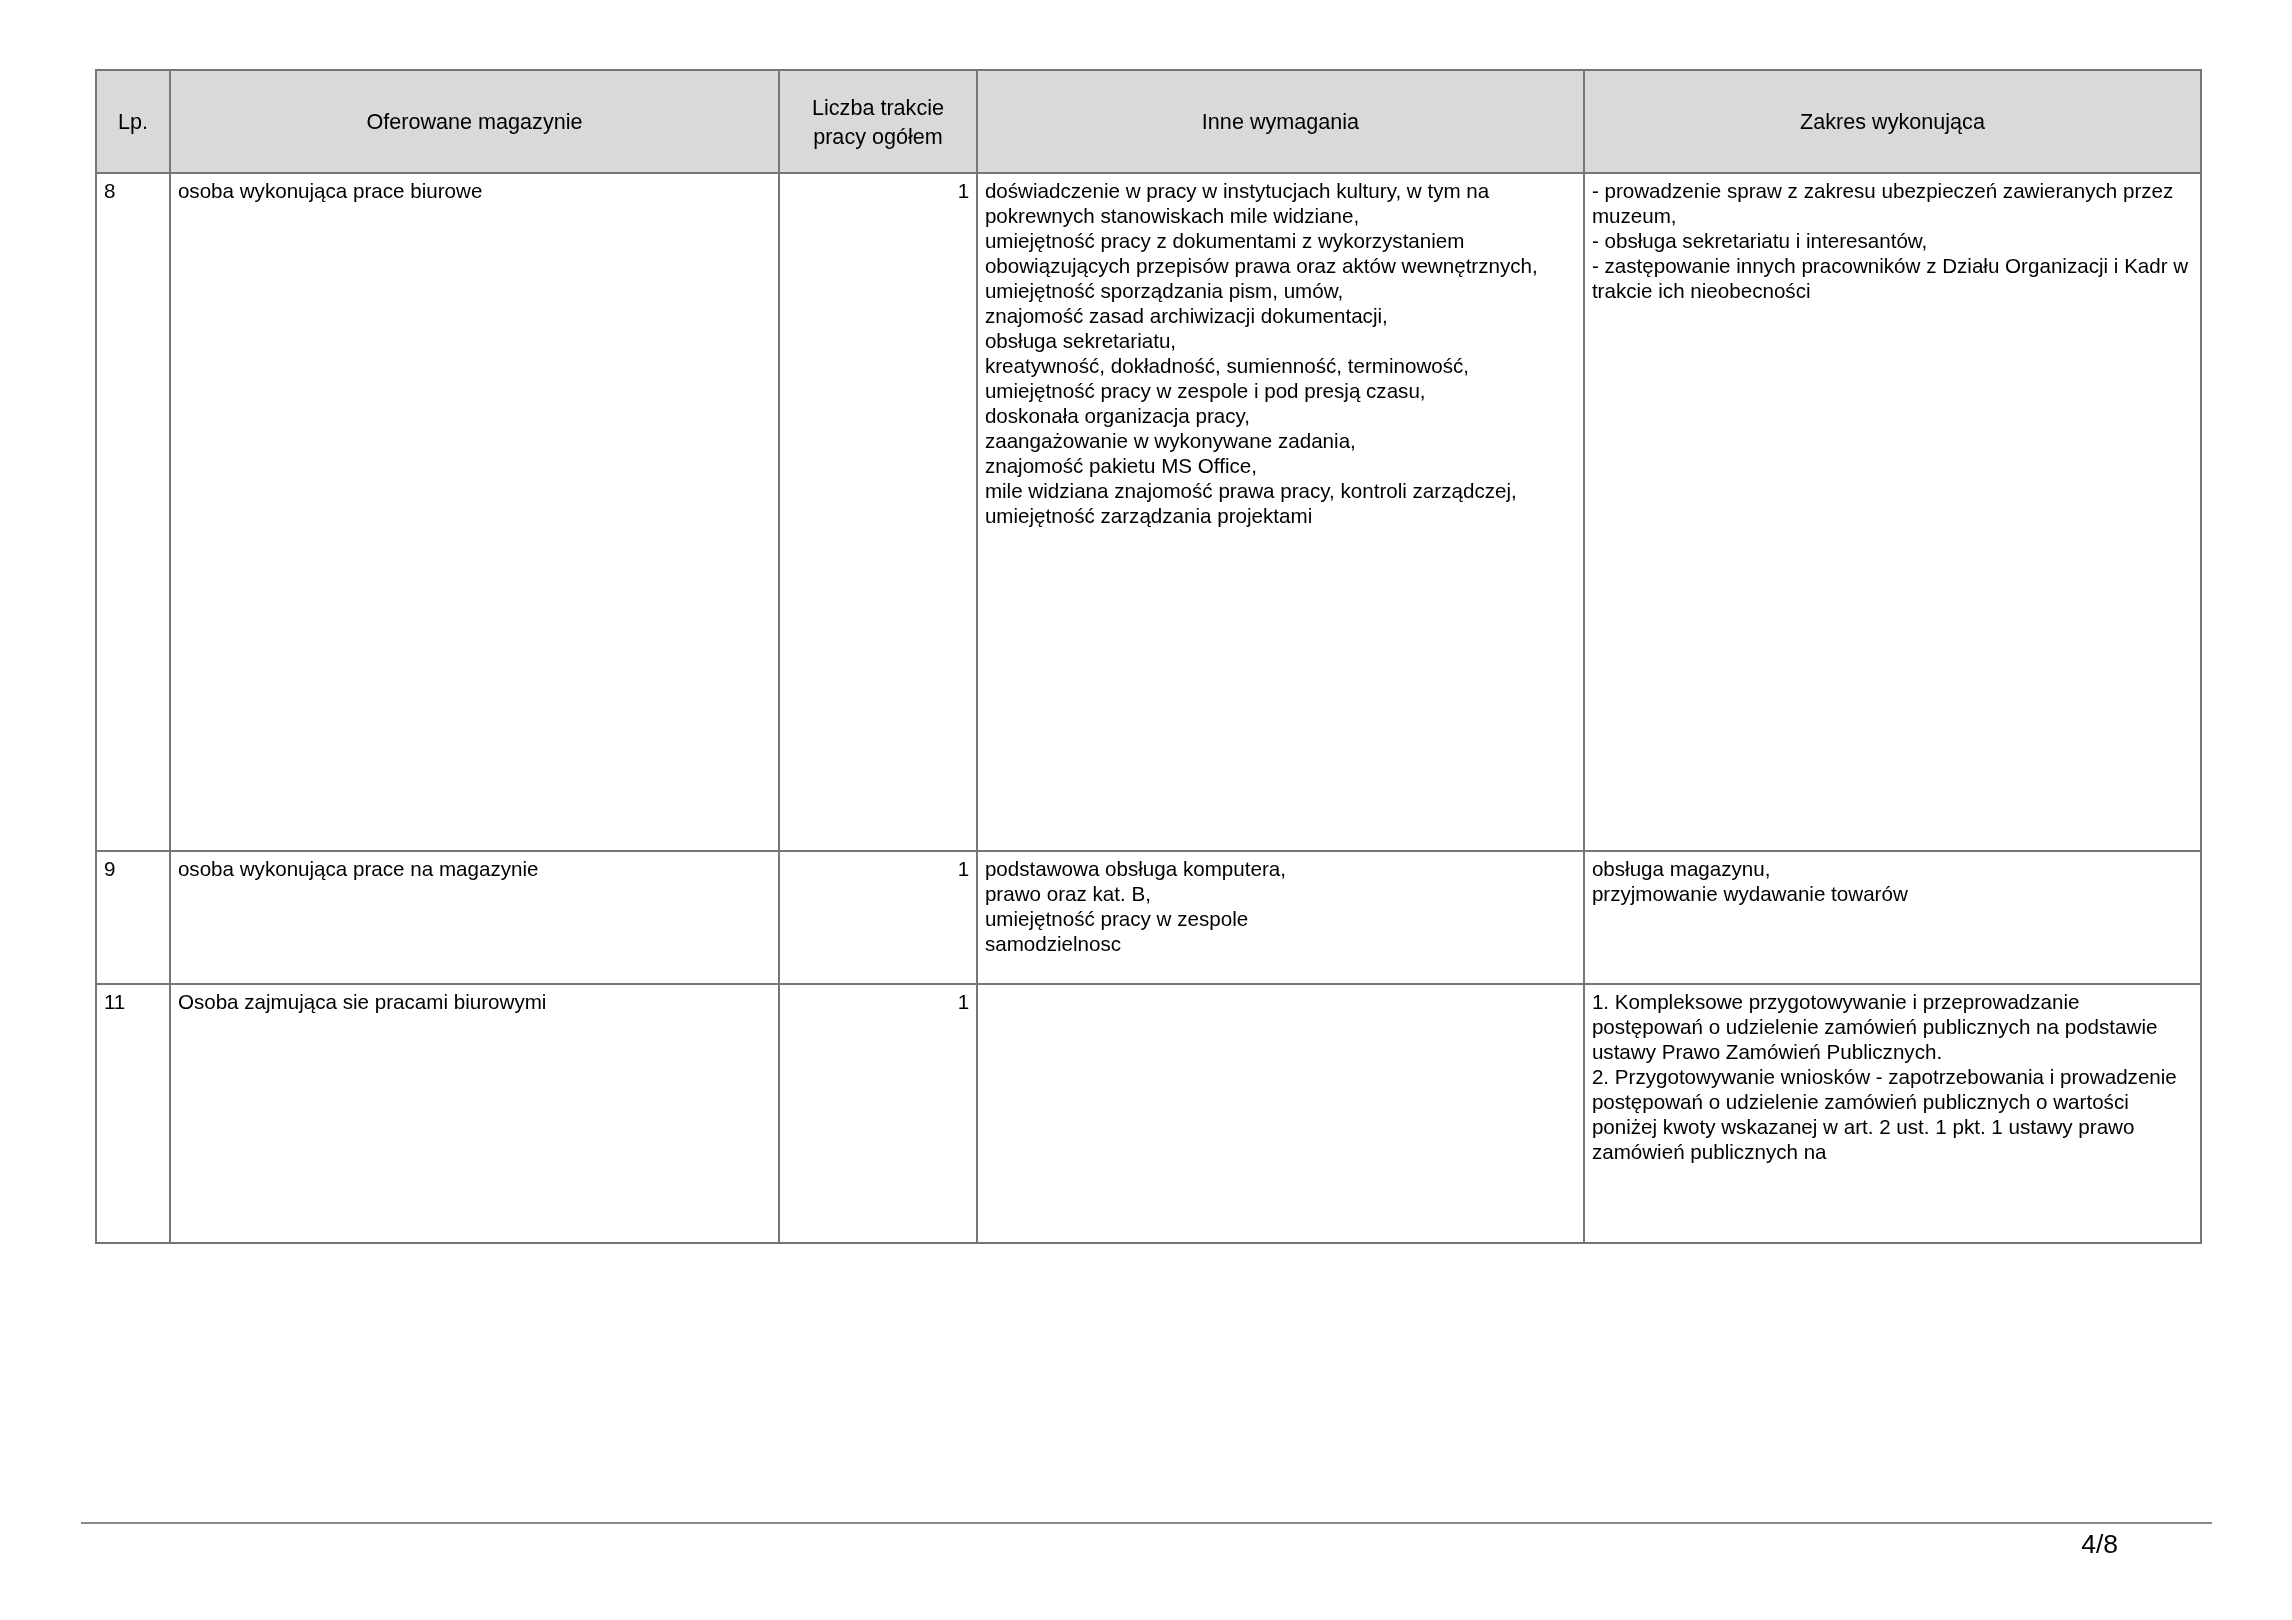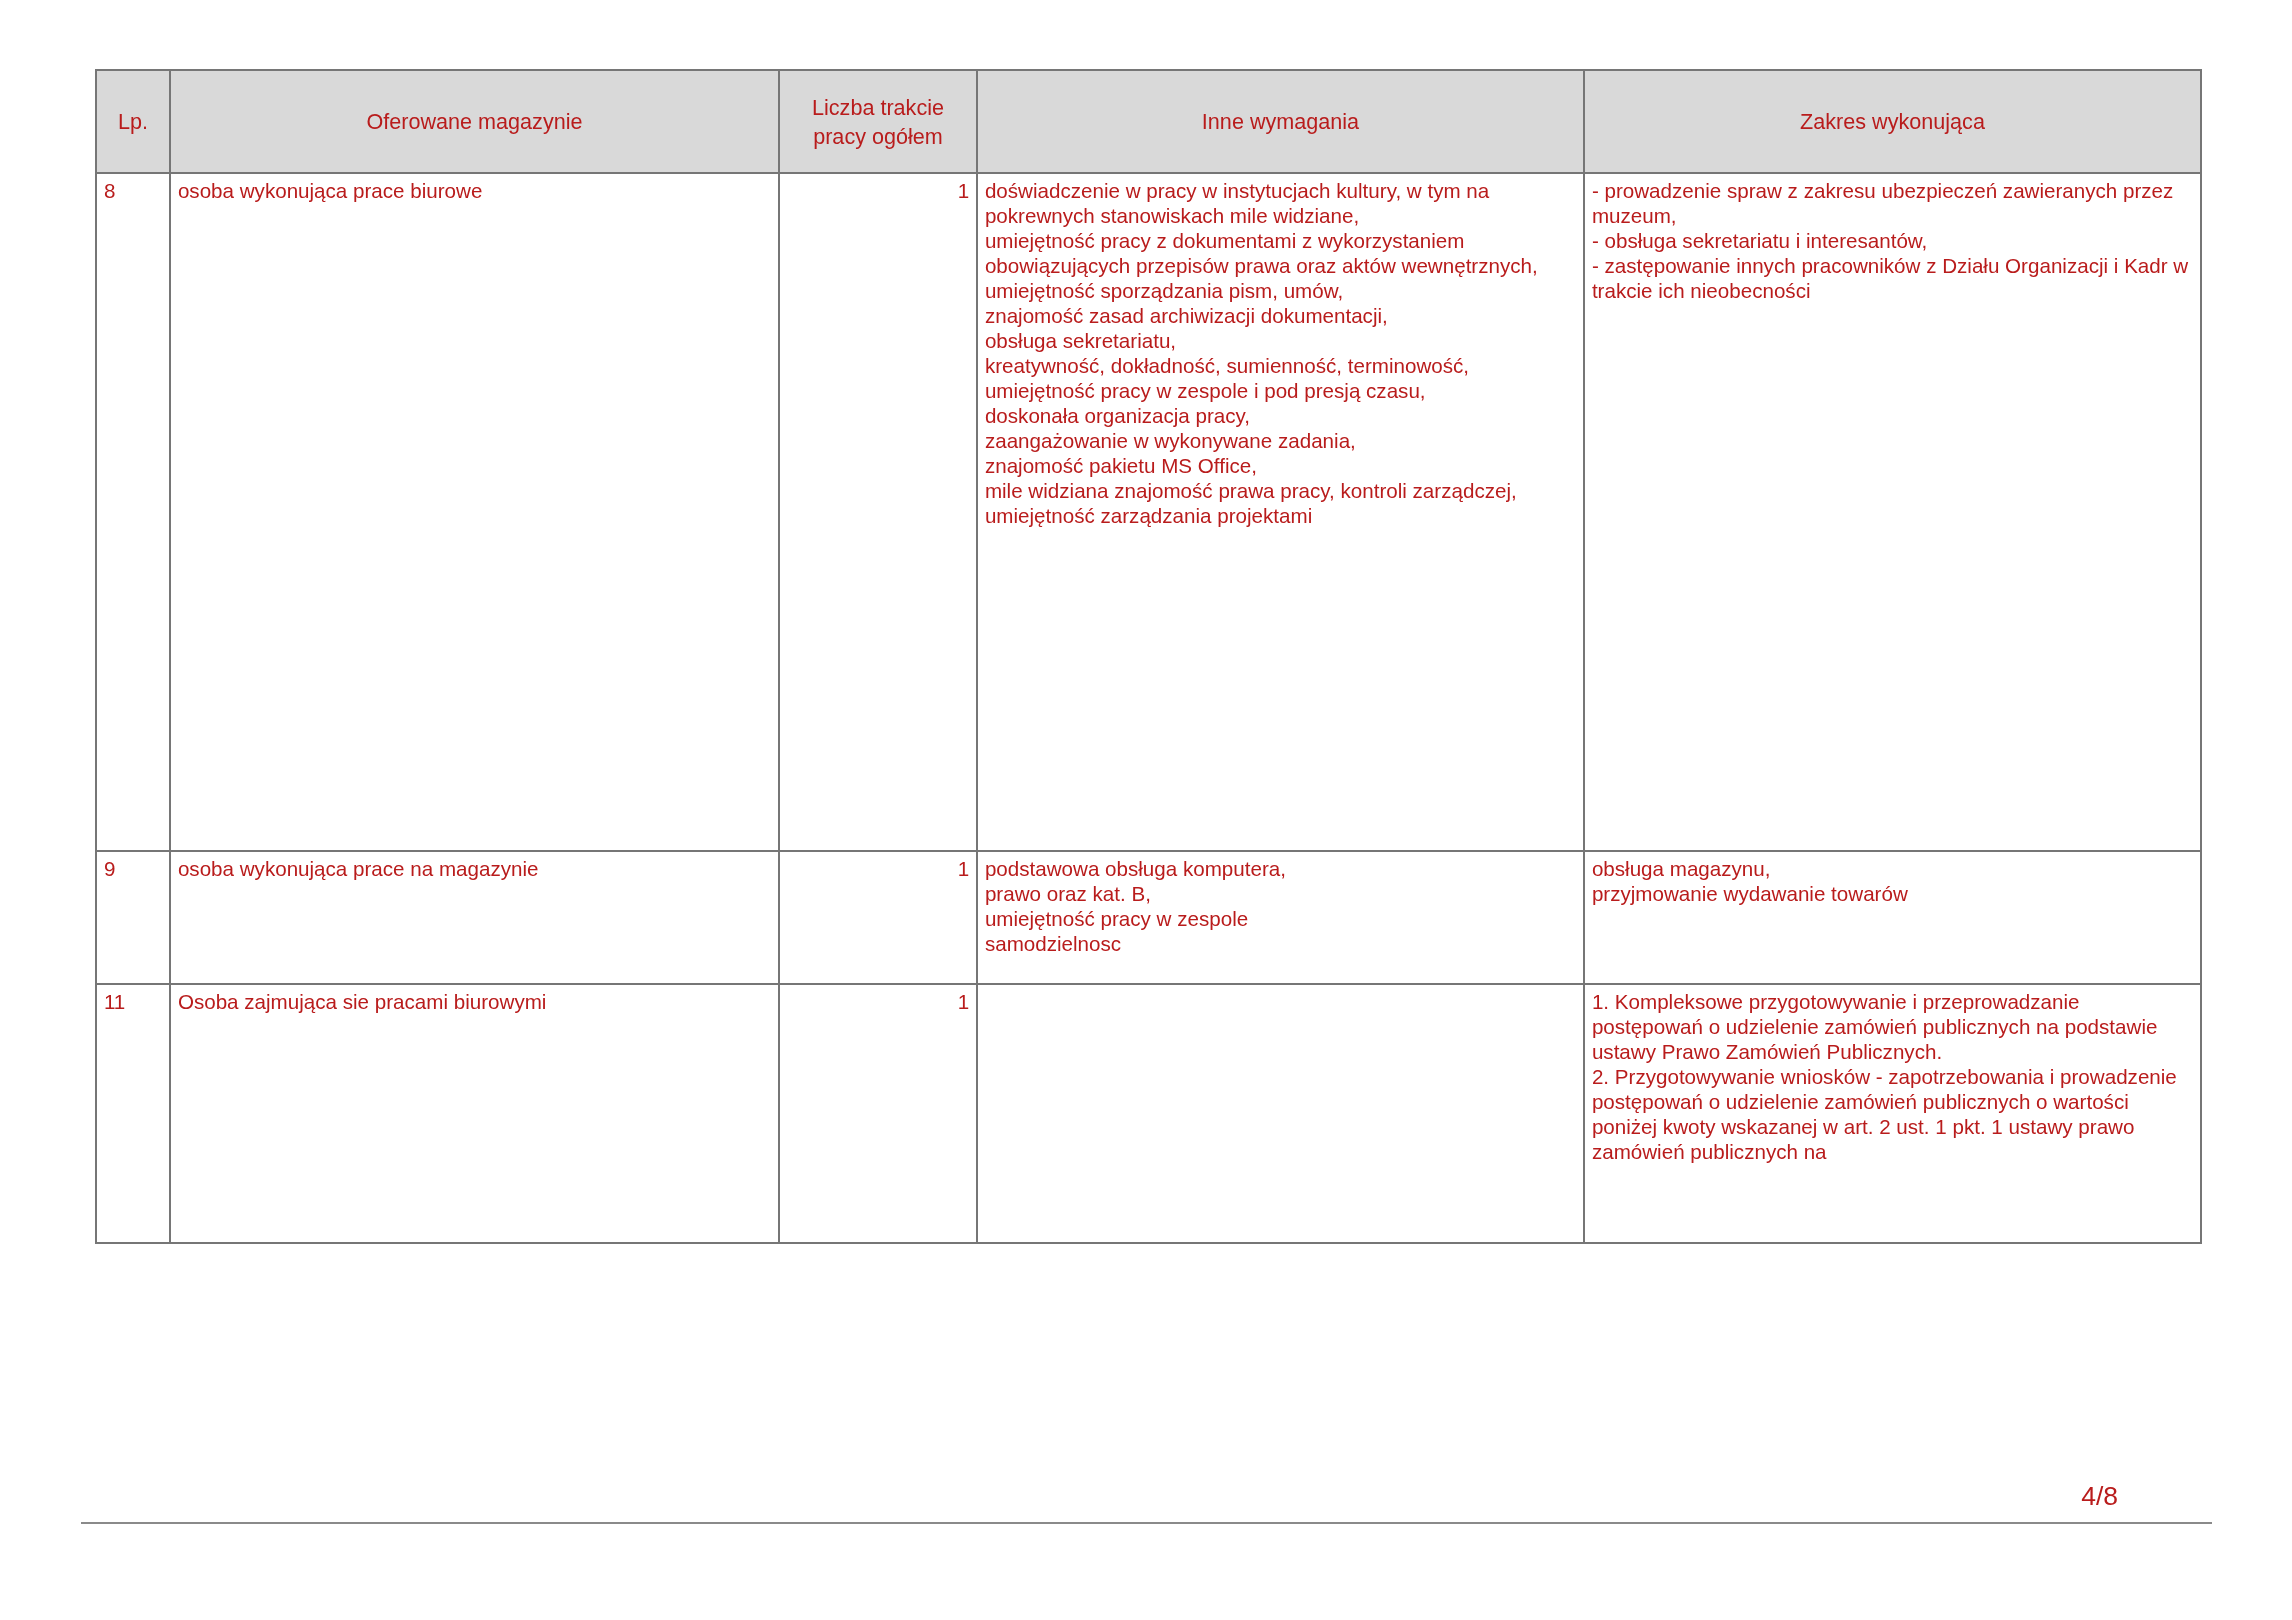--- a/index.html
+++ b/index.html
@@ -2,21 +2,21 @@
 <html><head>
 <meta charset="utf-8">
 <style>
   html, body { margin: 0; padding: 0; background: #e9e9e9; }
   .page {
     position: relative;
     width: 2293px;
     height: 1620px;
     background: #ffffff;
     font-family: "Liberation Sans", "DejaVu Sans", sans-serif;
-    color: #b91c1c;
+    color: #000000;
     overflow: hidden;
   }
   table.offers {
     position: absolute;
     left: 95px;
     top: 69px;
     width: 2103px;
     border-collapse: collapse;
     table-layout: fixed;
     border: 2.9px solid #767676;
@@ -53,21 +53,21 @@
   .footer-rule {
     position: absolute;
     left: 81px;
     top: 1522px;
     width: 2131px;
     height: 0;
     border-top: 2.9px solid #8a8a8a;
   }
   .page-number {
     position: absolute;
-    top: 1481px;
+    top: 1529px;
     right: 175px;
     font-size: 26.5px;
     line-height: 31px;
   }
 </style>
 </head>
 <body>
 
 <div class="page">
 

